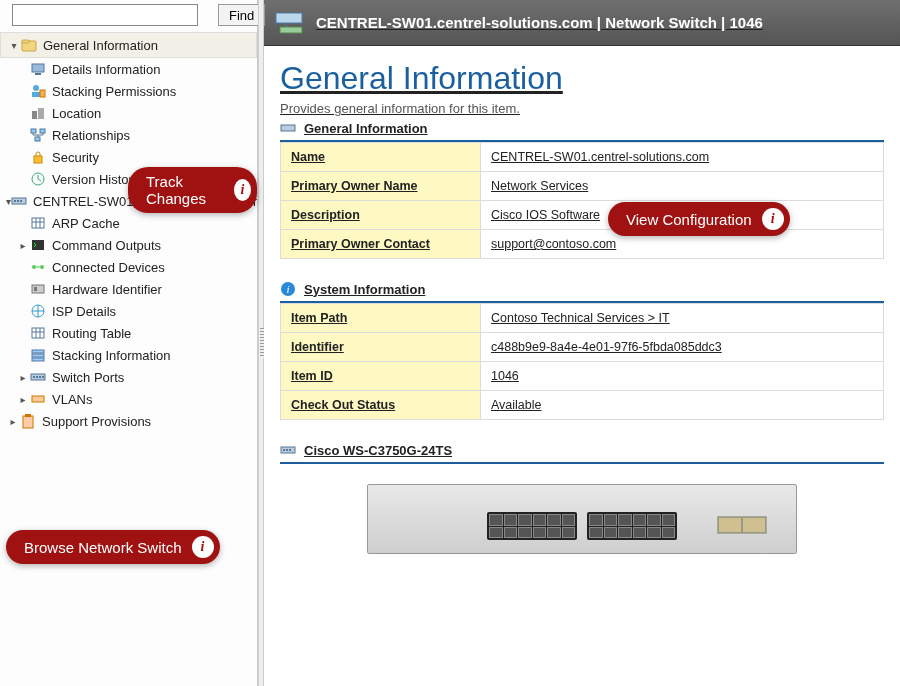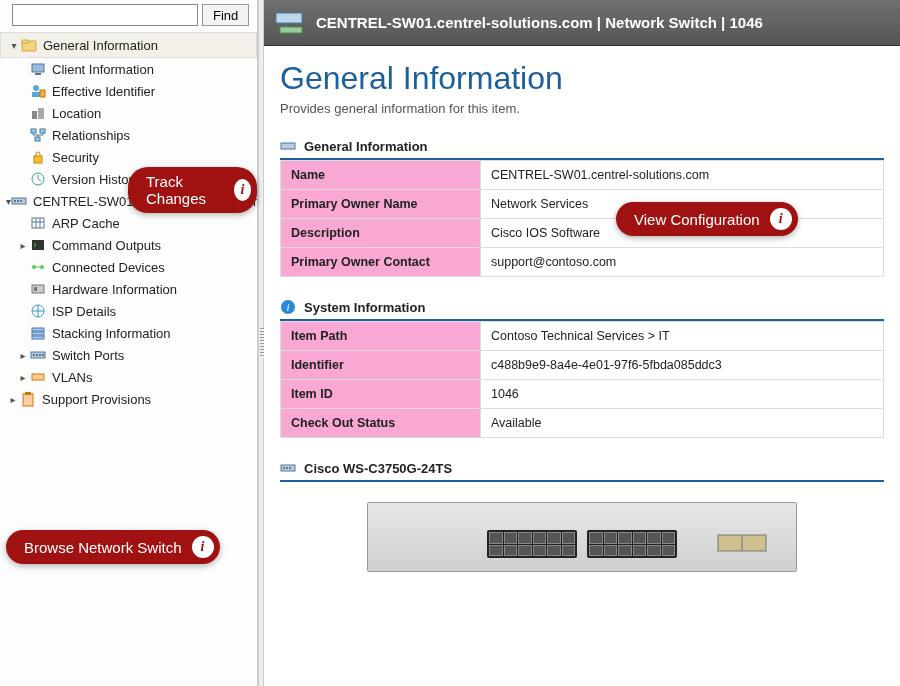--- a/index.html
+++ b/index.html
@@ -1,49 +1,49 @@
 <!DOCTYPE html>
 <html><head>
 <meta charset="utf-8">
 <style>
 * { box-sizing: border-box; margin: 0; padding: 0; }
 body { font-family: "Segoe UI", Arial, sans-serif; font-size: 13px; color: #222; background: #fff; width: 900px; height: 686px; overflow: hidden; }
 .app { display: flex; width: 900px; height: 686px; }
 
 
 .sidebar { width: 258px; background: #fdfdfd; border-right: 1px solid #ccc; display: flex; flex-direction: column; position: relative; }
-.search-row { padding: 4px 12px; display: flex; gap: 4px; }
+.search-row { padding: 4px 12px; display: flex; gap: 20px; }
 .search-input { flex: 1; border: 1px solid #888; padding: 2px 4px; font-size: 13px; height: 22px; }
 .find-btn { border: 1px solid #999; background: #f3f3f3; padding: 2px 10px; font-size: 13px; cursor: pointer; height: 22px; }
 .tree { flex: 1; overflow: auto; padding: 2px 0 10px 0; }
 .tree-item { display: flex; align-items: center; padding: 3px 0 3px 6px; cursor: pointer; white-space: nowrap; }
 .tree-item .caret { width: 14px; text-align: center; color: #555; font-size: 10px; }
 .tree-item .icon { width: 16px; height: 16px; margin-right: 6px; display: inline-flex; align-items: center; justify-content: center; }
 .tree-item.root { background: #f3f0e8; border: 1px solid #ddd; padding-top:4px; padding-bottom:4px; }
 .indent-1 { padding-left: 30px; }
 .indent-0b { padding-left: 6px; }
 .splitter { width: 6px; background: #eee; border-left:1px solid #ccc; border-right:1px solid #ccc; position: relative; }
 .splitter-grip { position:absolute; top:50%; left:1px; width:4px; height:30px; background: repeating-linear-gradient(#999,#999 1px,#eee 1px,#eee 3px); transform:translateY(-50%); }
 
 
-.main { flex: 1; display: flex; flex-direction: column; overflow:hidden; }
+.main { flex: 1; display: flex; flex-direction: column; overflow:hidden;text-decoration:underline; }
 .titlebar { background: linear-gradient(#6f6f6f,#555); color: #fff; display: flex; align-items: center; padding: 6px 10px; min-height: 46px; border-bottom: 1px solid #333; }
 .titlebar .t-icon { width: 32px; height: 32px; margin-right: 10px; position: relative; }
 .titlebar .title-text { font-weight: 600; font-size: 15px; }
 .content { padding: 14px 16px 20px 16px; overflow: auto; position: relative; }
 h1.page-title { font-weight: 300; color: #1b5f9e; font-size: 32px; margin-bottom: 4px; }
-.page-sub { color: #555; margin-bottom: 22px; }
+.page-sub { color: #555; margin-bottom: 4px; }
 
 .section { margin-bottom: 22px; }
 .sec-head { display:flex; align-items:center; gap:8px; border-bottom: 2px solid #1b5f9e; padding-bottom: 4px; margin-bottom: 0; }
 .sec-head .sec-icon { width:16px; height:16px; }
 .sec-head .sec-title { font-weight: 600; font-size: 13px; color:#222; }
 table.info { width: 100%; border-collapse: collapse; }
 table.info td { border: 1px solid #dcdcdc; padding: 7px 10px; font-size: 12.5px; }
-table.info td.k { width: 200px; font-weight: 600; background: #f9a8d4; }
+table.info td.k { width: 200px; font-weight: 600; background: #fef9c3; }
 
 
 .pill { position: absolute; background: #a01111; color: #fff; border-radius: 20px; padding: 6px 6px 6px 18px; display: flex; align-items: center; gap: 10px; font-size: 15px; font-weight: 500; box-shadow: 0 2px 6px rgba(0,0,0,.3); z-index: 50; }
 .pill .i { width: 22px; height: 22px; border-radius: 50%; background: #fff; color: #a01111; font-family: Georgia, serif; font-style: italic; font-weight: bold; display:flex; align-items:center; justify-content:center; font-size:14px; }
 
 
 .switch-img { margin: 20px auto 0; width: 430px; height: 70px; position: relative; }
 .sw-body { position:absolute; inset:0; background: linear-gradient(#e8e8e8,#cfcfcf); border:1px solid #999; border-radius:2px; }
 .sw-ports { position:absolute; top:28px; left:120px; width:190px; height:28px; display:flex; gap:10px; }
 .port-group { flex:1; background:#222; border-radius:2px; display:grid; grid-template-columns: repeat(6,1fr); grid-template-rows: repeat(2,1fr); gap:1px; padding:2px; }
@@ -76,31 +76,31 @@
         <span>General Information</span>
       </div>
 
       <div class="tree-item indent-1">
           <span class="icon">
             <svg width="16" height="16">
               <rect x="2" y="3" width="12" height="8" fill="#9bd" stroke="#579"></rect>
               <rect x="5" y="12" width="6" height="2" fill="#579"></rect>
             </svg>
           </span>
-          <span>Client Information</span>
+          <span>Details Information</span>
         </div>
       <div class="tree-item indent-1">
           <span class="icon">
             <svg width="16" height="16">
               <circle cx="6" cy="5" r="3" fill="#5ad"></circle>
               <rect x="2" y="9" width="8" height="5" fill="#5ad"></rect>
               <rect x="10" y="7" width="5" height="7" fill="#fa5" stroke="#c70"></rect>
             </svg>
           </span>
-          <span>Effective Identifier</span>
+          <span>Stacking Permissions</span>
         </div>
       <div class="tree-item indent-1">
           <span class="icon">
             <svg width="16" height="16">
               <rect x="2" y="6" width="5" height="8" fill="#888"></rect>
               <rect x="8" y="3" width="6" height="11" fill="#aaa"></rect>
             </svg>
           </span>
           <span>Location</span>
         </div>
@@ -175,30 +175,39 @@
           </span>
           <span>Connected Devices</span>
         </div>
       <div class="tree-item indent-1">
           <span class="icon">
             <svg width="16" height="16">
               <rect x="2" y="4" width="12" height="8" fill="#ccc" stroke="#777"></rect>
               <rect x="4" y="6" width="3" height="4" fill="#777"></rect>
             </svg>
           </span>
-          <span>Hardware Information</span>
+          <span>Hardware Identifier</span>
         </div>
       <div class="tree-item indent-1">
           <span class="icon">
             <svg width="16" height="16">
               <circle cx="8" cy="8" r="6" fill="none" stroke="#39c"></circle>
               <path d="M2 8 H14 M8 2 V14" stroke="#39c"></path>
             </svg>
           </span>
           <span>ISP Details</span>
+        </div>
+      <div class="tree-item indent-1">
+          <span class="icon">
+            <svg width="16" height="16">
+              <rect x="2" y="3" width="12" height="10" fill="#fff" stroke="#579"></rect>
+              <path d="M2 7 H14 M6 3 V13 M10 3 V13" stroke="#579"></path>
+            </svg>
+          </span>
+          <span>Routing Table</span>
         </div>
       <div class="tree-item indent-1">
           <span class="icon">
             <svg width="16" height="16">
               <rect x="2" y="3" width="12" height="3" fill="#9cf" stroke="#579"></rect>
               <rect x="2" y="7" width="12" height="3" fill="#9cf" stroke="#579"></rect>
               <rect x="2" y="11" width="12" height="3" fill="#9cf" stroke="#579"></rect>
             </svg>
           </span>
           <span>Stacking Information</span>
@@ -375,19 +384,19 @@
                 <div class="port"></div>
               </div>
           </div>
           <div class="sfp">
               <div></div>
               <div></div>
             </div>
         </div>
       </div>
 
-      <div class="pill" style="top:156px; left:352px;">
+      <div class="pill" style="top:156px; left:344px;">
         <span>View Configuration</span>
         <span class="i">i</span>
       </div>
     </div>
   </div>
 </div>
 
 </body></html>

